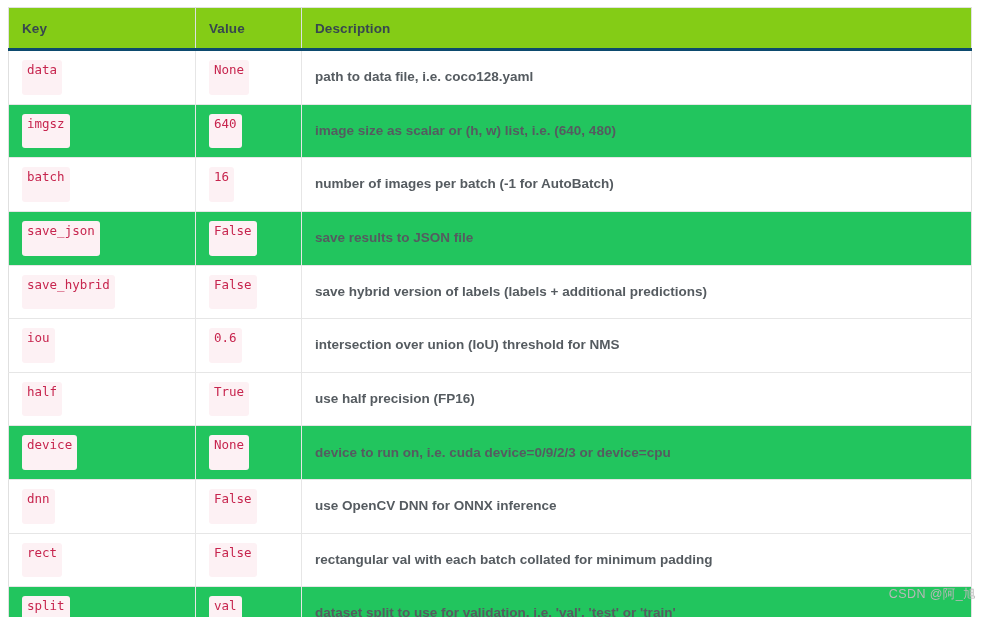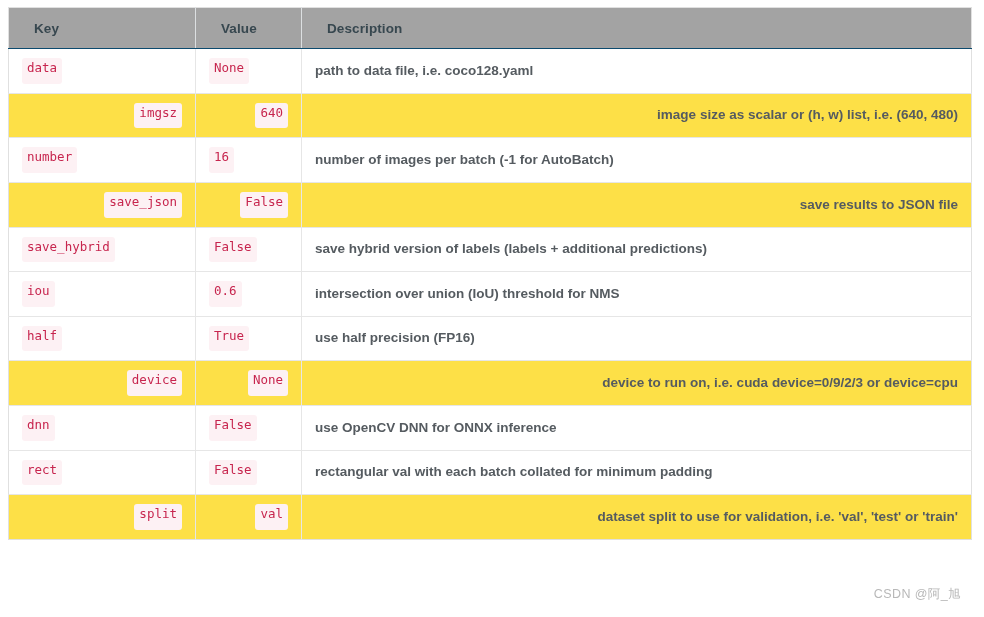--- a/index.html
+++ b/index.html
@@ -31,71 +31,71 @@
     width: 963px;
     table-layout: fixed;
     border: 1px solid #e0e0e0;
     background: #ffffff;
   }
   table.params col.c-key   { width: 187px; }
   table.params col.c-val   { width: 106px; }
   table.params col.c-desc  { width: 670px; }
 
   table.params thead th {
-    background: #a3a3a3;
+    background: #84cc16;
     color: #37474f;
     font-weight: bold;
     font-size: 13.5px;
     text-align: left;
-    padding: 11px 13px 11px 25px;
+    padding: 11px 13px 11px 13px;
     border-right: 1px solid #dcdfe1;
-    border-bottom: 1px solid #0c4a6e;
+    border-bottom: 3px solid #0c4a6e;
     height: 18px;
     vertical-align: middle;
     letter-spacing: 0.1px;
   }
   table.params thead th:last-child { border-right: none; }
 
   table.params tbody tr.row-odd  { background: #ffffff; }
-  table.params tbody tr.row-even { background: #fde047; text-align: right; }
+  table.params tbody tr.row-even { background: #22c55e; }
 
   table.params tbody td {
     padding: 9px 13px 9px 13px;
     border-right: 1px solid #e6e6e6;
     border-bottom: 1px solid #e6e6e6;
     vertical-align: middle;
     height: 22px;
     font-size: 13.5px;
     color: #53585c;
   }
   table.params tbody td:last-child { border-right: none; }
   table.params tbody tr:last-child td { border-bottom: none; }
 
   .code {
     font-family: "DejaVu Sans Mono", "Liberation Mono", monospace;
     font-size: 12.5px;
     color: #c7254e;
     background: #fdf1f4;
     border-radius: 3px;
-    padding: 2px 5px 8px 5px;
+    padding: 2px 5px 17px 5px;
     white-space: nowrap;
     display: inline-block;
     line-height: 1.25;
   }
   .desc {
     font-family: "Liberation Sans", sans-serif;
     font-size: 13.5px;
     color: #555b60;
     line-height: 1.35;
     white-space: nowrap;
     font-weight: bold;
   }
   #watermark {
     position: absolute;
-    right: 23px;
+    right: 8px;
     bottom: 14px;
     font-family: "Liberation Sans", sans-serif;
     font-size: 12.5px;
     color: #b8b8b8;
     letter-spacing: 0.4px;
     white-space: nowrap;
     pointer-events: none;
   }
 </style>
 </head>
@@ -122,21 +122,21 @@
             <td><span class="code">data</span></td>
             <td><span class="code">None</span></td>
             <td><span class="desc">path to data file, i.e. coco128.yaml</span></td>
           </tr>
           <tr class="row-even">
             <td><span class="code">imgsz</span></td>
             <td><span class="code">640</span></td>
             <td><span class="desc">image size as scalar or (h, w) list, i.e. (640, 480)</span></td>
           </tr>
           <tr class="row-odd">
-            <td><span class="code">number</span></td>
+            <td><span class="code">batch</span></td>
             <td><span class="code">16</span></td>
             <td><span class="desc">number of images per batch (-1 for AutoBatch)</span></td>
           </tr>
           <tr class="row-even">
             <td><span class="code">save_json</span></td>
             <td><span class="code">False</span></td>
             <td><span class="desc">save results to JSON file</span></td>
           </tr>
           <tr class="row-odd">
             <td><span class="code">save_hybrid</span></td>

